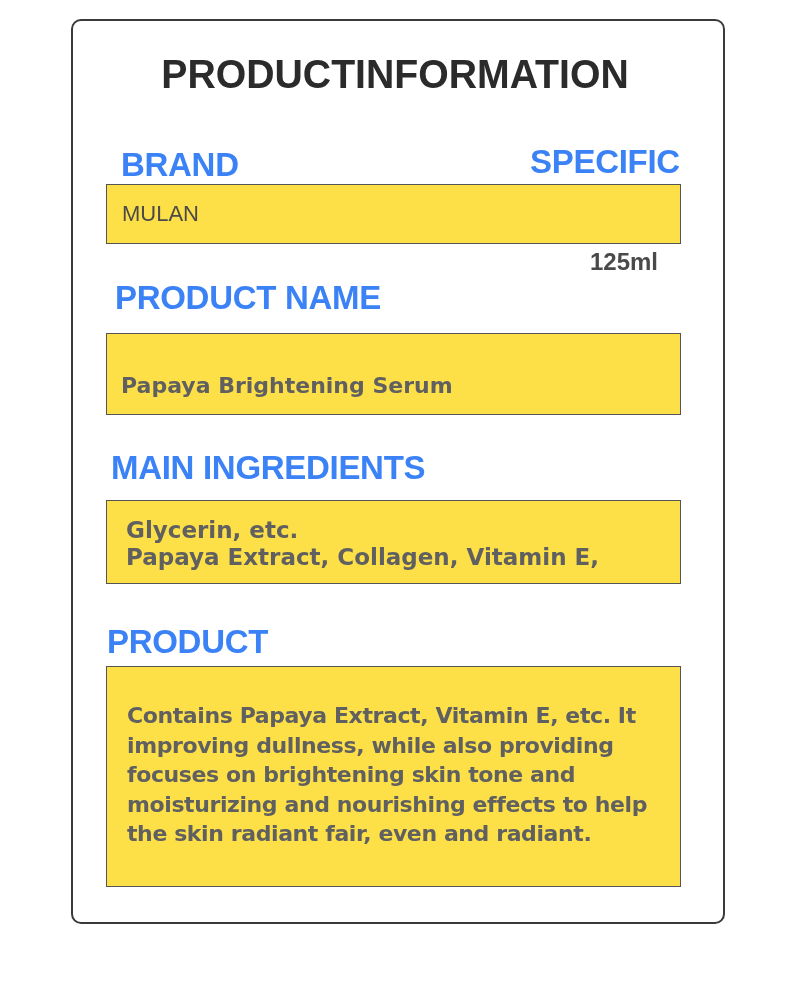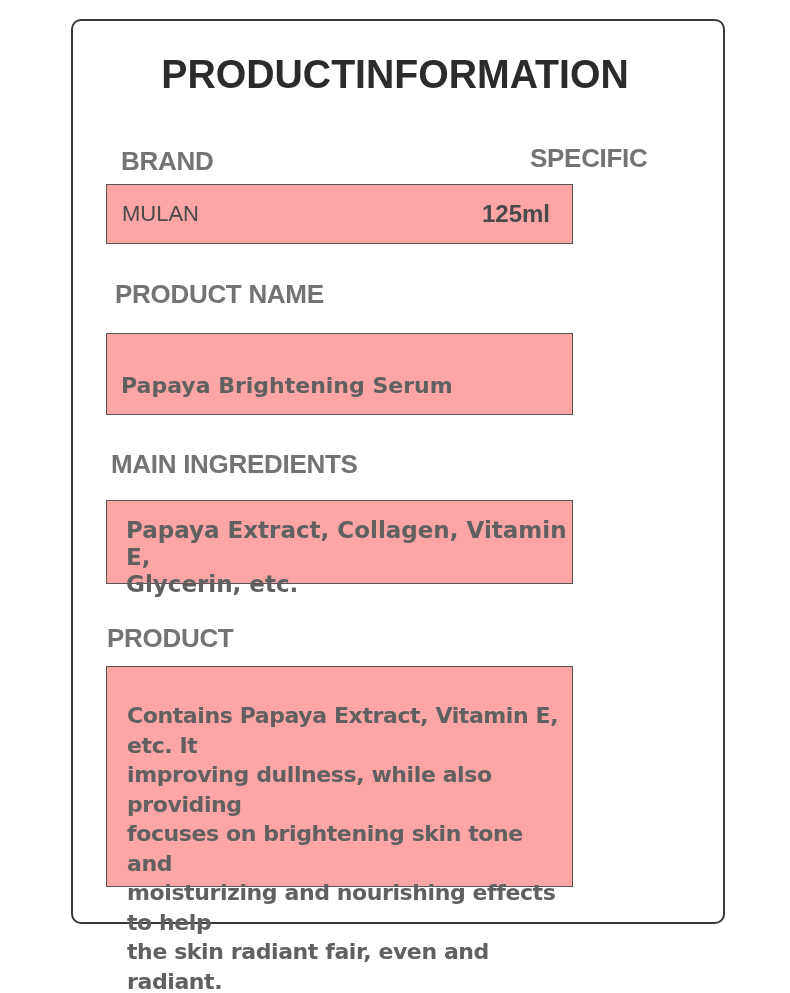--- a/index.html
+++ b/index.html
@@ -8,34 +8,34 @@
       position: absolute; left: 71px; top: 19px; width: 654px; height: 905px;
       border: 2px solid #3a3a3a; border-radius: 10px; box-sizing: border-box; background: #fff;
     }
     .title {
       position: absolute; left: 0; right: 0; top: 52px; text-align: center;
       font-family: "Liberation Sans", sans-serif; font-weight: 700; font-size: 40px;
       color: #2b2b2b; letter-spacing: 0px; transform: scaleX(0.98);
     }
     .label {
       position: absolute; font-family: "Liberation Sans", sans-serif; font-weight: 700;
-      font-size: 26px; color: #737373; letter-spacing: -0.3px;
+      font-size: 33px; color: #3b82f6; letter-spacing: -0.3px;
     }
     .box {
-      position: absolute; left: 106px; width: 467px; border: 1.5px solid #555;
-      box-sizing: border-box; background: #fca5a5;
+      position: absolute; left: 106px; width: 575px; border: 1.5px solid #555;
+      box-sizing: border-box; background: #fde047;
     }
     .val {
       position: absolute; font-family: "DejaVu Sans", sans-serif; font-weight: 700;
       color: #606060;
     }
     .plain {
       font-family: "Liberation Sans", sans-serif; font-weight: 400; color: #4a4a4a; font-size: 22px;
     }
-    .spec { font-family: "Liberation Sans", sans-serif; font-weight: 700; color: #4a4a4a; font-size: 24px; }
+    .spec { font-family: "Liberation Sans", sans-serif; font-weight: 700; color: #4a4a4a; font-size: 24px; margin-top: 48px; }
   </style>
 </head>
 <body>
 
 <div class="card"></div>
 
 <div class="title">PRODUCTINFORMATION</div>
 
 <div class="label" style="left:121px; top:146px;">BRAND</div>
 <div class="label" style="left:530px; top:143px;">SPECIFIC</div>
@@ -45,22 +45,22 @@
 </div>
 
 <div class="label" style="left:115px; top:279px;">PRODUCT NAME</div>
 <div class="box" style="top:333px; height:82px;">
   <span class="val" style="left:14px; top:39px; font-size:22px;text-align:right;">Papaya Brightening Serum</span>
 </div>
 
 <div class="label" style="left:111px; top:449px;">MAIN INGREDIENTS</div>
 <div class="box" style="top:500px; height:84px;">
   <div class="val" style="left:19px; top:16px; font-size:23px; line-height:27px;">
+    <div>Glycerin, etc.</div>
     <div>Papaya Extract, Collagen, Vitamin E,</div>
-    <div>Glycerin, etc.</div>
   </div>
 </div>
 
 <div class="label" style="left:107px; top:623px;">PRODUCT</div>
 <div class="box" style="top:666px; height:221px;">
   <div class="val" style="left:20px; top:34px; font-size:22px; line-height:29.5px; letter-spacing:-0.4px;">
     <div>Contains Papaya Extract, Vitamin E, etc. It</div>
     <div>improving dullness, while also providing</div>
     <div>focuses on brightening skin tone and</div>
     <div>moisturizing and nourishing effects to help</div>

